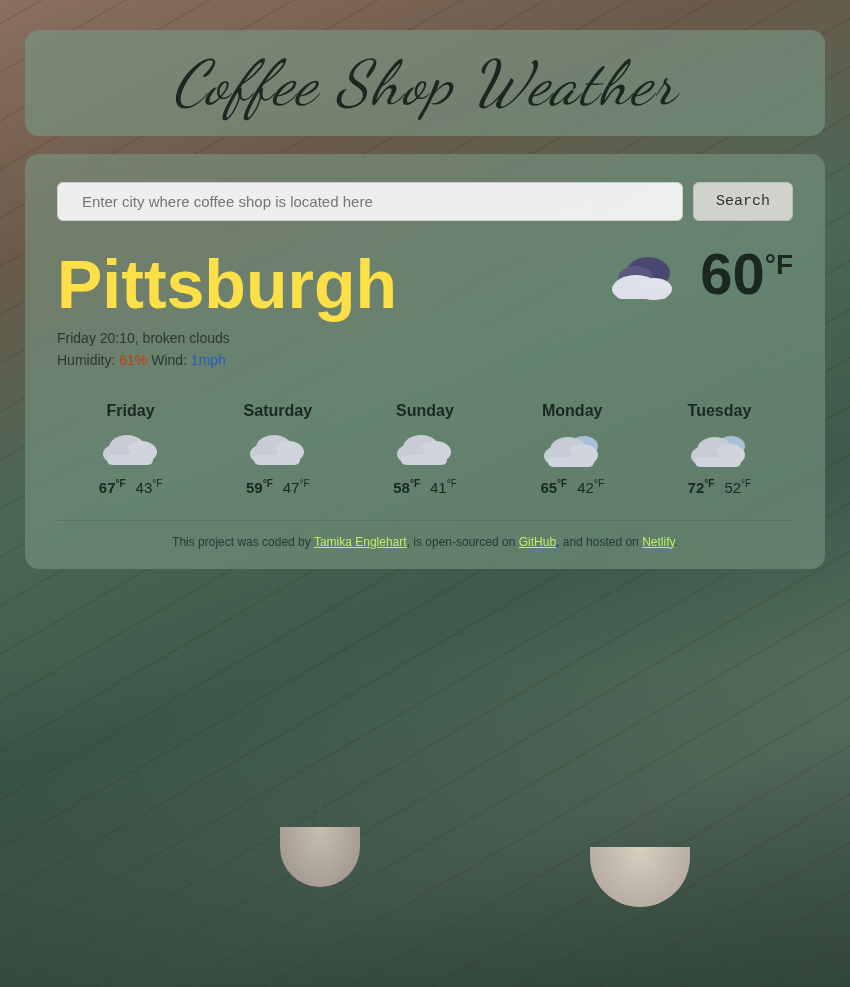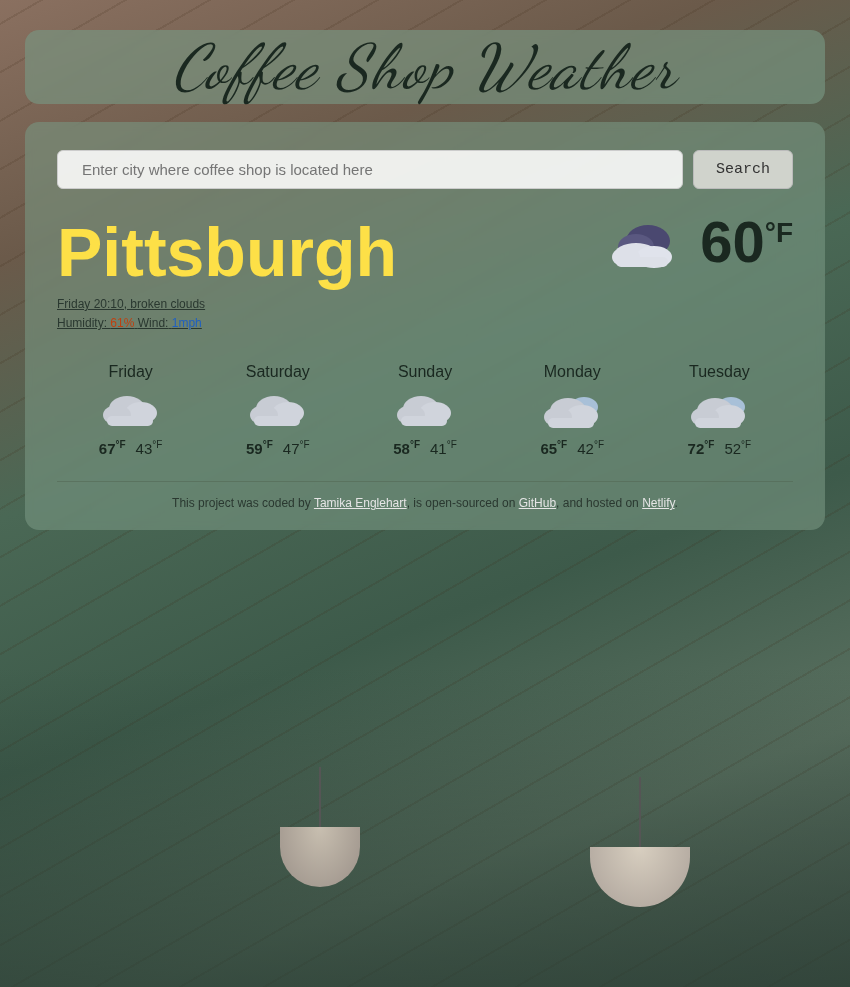--- a/index.html
+++ b/index.html
@@ -115,21 +115,21 @@
       padding: 30px 25px;
       gap: 18px;
       height: 987px;
     }
 
     
     .title-box {
       background: rgba(120, 150, 130, 0.65);
       backdrop-filter: blur(4px);
       border-radius: 14px;
-      padding: 0 40px;
+      padding: 16px 40px;
       width: 100%;
       max-width: 800px;
       text-align: center;
     }
 
     .title-text {
       font-family: 'Brush Script MT', 'Dancing Script', cursive;
       font-size: 62px;
       color: #1a2820;
       font-style: italic;
@@ -188,25 +188,24 @@
 
     .city-name {
       font-size: 68px;
       font-weight: bold;
       color: #fde047;
       font-family: Arial, sans-serif;
       margin-bottom: 4px;
     }
 
     .current-desc {
-      font-size: 12px;
+      font-size: 14px;
       color: #2a3830;
       font-family: Arial, sans-serif;
       line-height: 1.6;
-      text-decoration: underline;
     }
 
     .highlight-orange { color: #c04010; font-weight: 500; }
     .highlight-blue   { color: #2060c0; font-weight: 500; }
 
     .current-right {
       display: flex;
       align-items: flex-end;
       gap: 14px;
     }
@@ -240,21 +239,21 @@
     .forecast-day {
       display: flex;
       flex-direction: column;
       align-items: center;
       gap: 8px;
       flex: 1;
     }
 
     .day-label {
       font-size: 16px;
-      font-weight: normal;
+      font-weight: bold;
       color: #1a2820;
       font-family: Arial, sans-serif;
     }
 
     .cloud-icon-small {
       width: 64px;
       height: 42px;
     }
 
     .temp-row {
@@ -288,21 +287,21 @@
 
     
     .footer-text {
       font-size: 12px;
       color: #2a3830;
       text-align: center;
       font-family: Arial, sans-serif;
     }
 
     .footer-text a {
-      color: #e5e5e5;
+      color: #bef264;
     }
 
     
     .cloud-svg {
       width: 100%;
       height: 100%;
     }
   </style>
 </head>
 <body>

